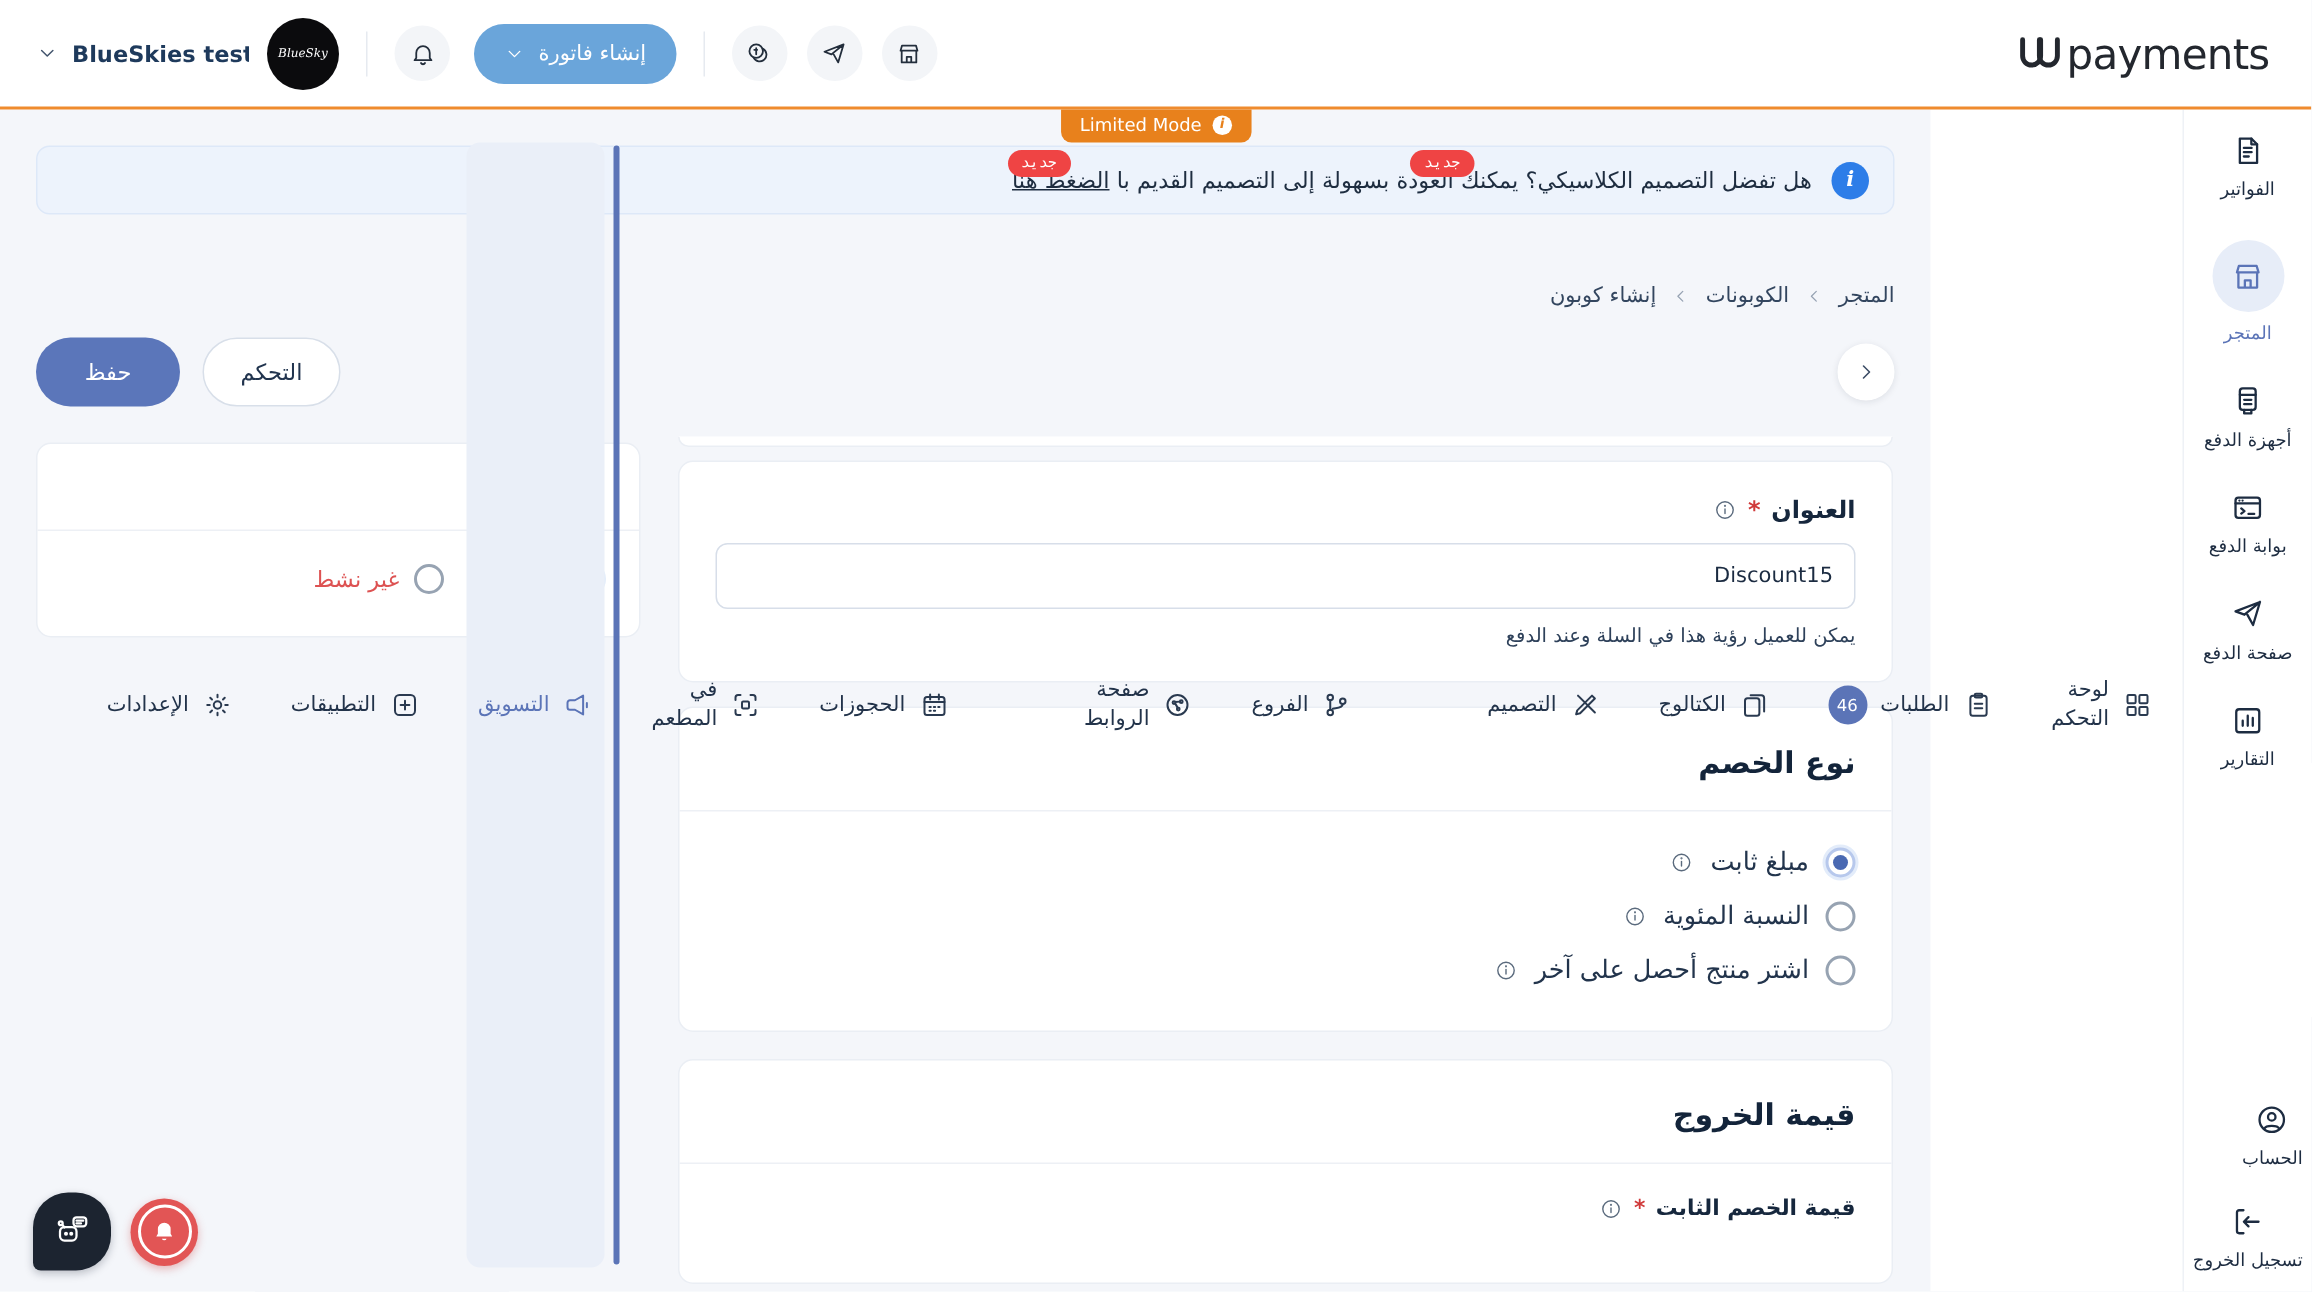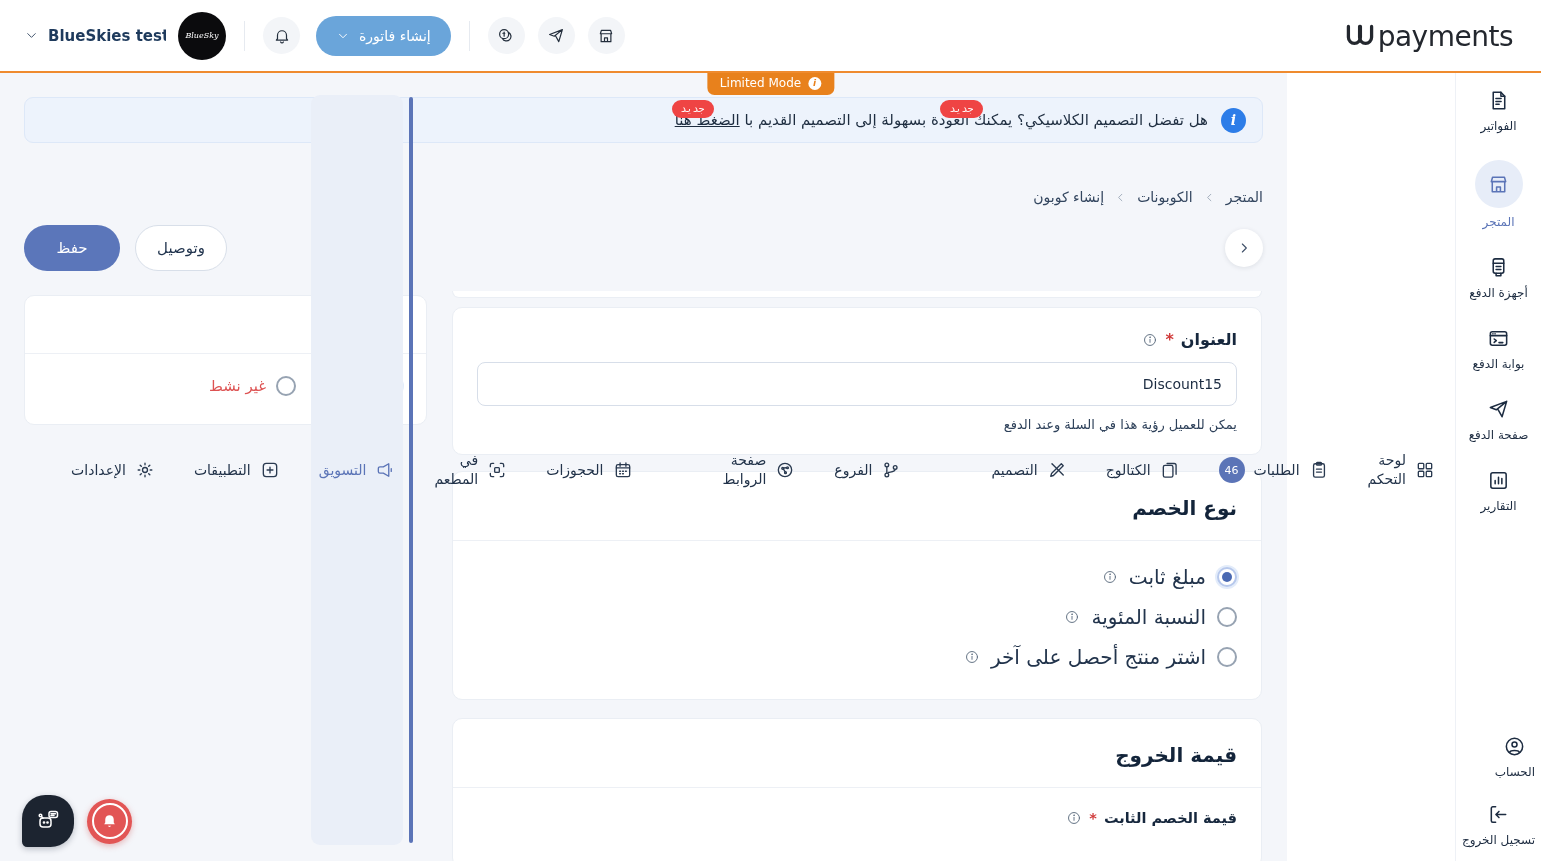--- a/index.html
+++ b/index.html
@@ -109,21 +109,21 @@
 
   .field-label { display:flex; align-items:center; gap:7px; font-size:16px; color:#16273D; font-weight:bold; }
   .req { color:#D03A3A; }
   .info-i { color:#5A6A7D; display:inline-grid; place-items:center; }
   .info-i svg { width:16px; height:16px; stroke-width:1.4; }
   .text-input { margin-top:13px; width:100%; height:44px; border:1px solid #D7DEE9; border-radius:8px;
                 padding:0 14px; font-size:14px; color:#1B2B41; font-family:inherit; background:#fff; }
   .helper { margin-top:11px; font-size:13px; color:#2E415A; }
 
   .options { padding:24px 24px 30px; display:flex; flex-direction:column; gap:16px; }
-  .opt { display:flex; align-items:center; gap:11px; font-size:20px; color:#22344C; cursor:pointer; }
+  .opt { display:flex; align-items:center; gap:11px; font-size:17px; color:#22344C; cursor:pointer; }
   .radio { width:20px; height:20px; border-radius:50%; border:2px solid #97A3B2; background:#fff;
            flex:none; position:relative; }
   .radio.sel { border-color:#B7C8EC; box-shadow:0 0 0 2px #E3ECFA; }
   .radio.sel::after { content:""; position:absolute; inset:3px; border-radius:50%; background:#4A69B2; }
 
   .status-opts { padding:22px 24px 28px; display:flex; align-items:center; gap:44px; }
   .status-opt { display:flex; align-items:center; gap:10px; font-size:15px; cursor:pointer; }
   .txt-green { color:#85C77E; }
   .txt-red { color:#DD5252; }
 
@@ -404,21 +404,21 @@
 
     <div class="title-row">
       <div class="title-right">
         <button class="back-circle">
           <svg class="ic" viewBox="0 0 24 24">
               <path d="M9.5 6l6 6-6 6"></path>
             </svg>
         </button>
       </div>
       <div class="actions">
-        <button class="btn btn-cancel">وتوصيل</button>
+        <button class="btn btn-cancel">التحكم</button>
         <button class="btn btn-save">حفظ</button>
       </div>
     </div>
 
     <div class="columns">
 
       <div class="form-col">
         <div class="sliver"></div>
 
         <div class="card card-pad">

